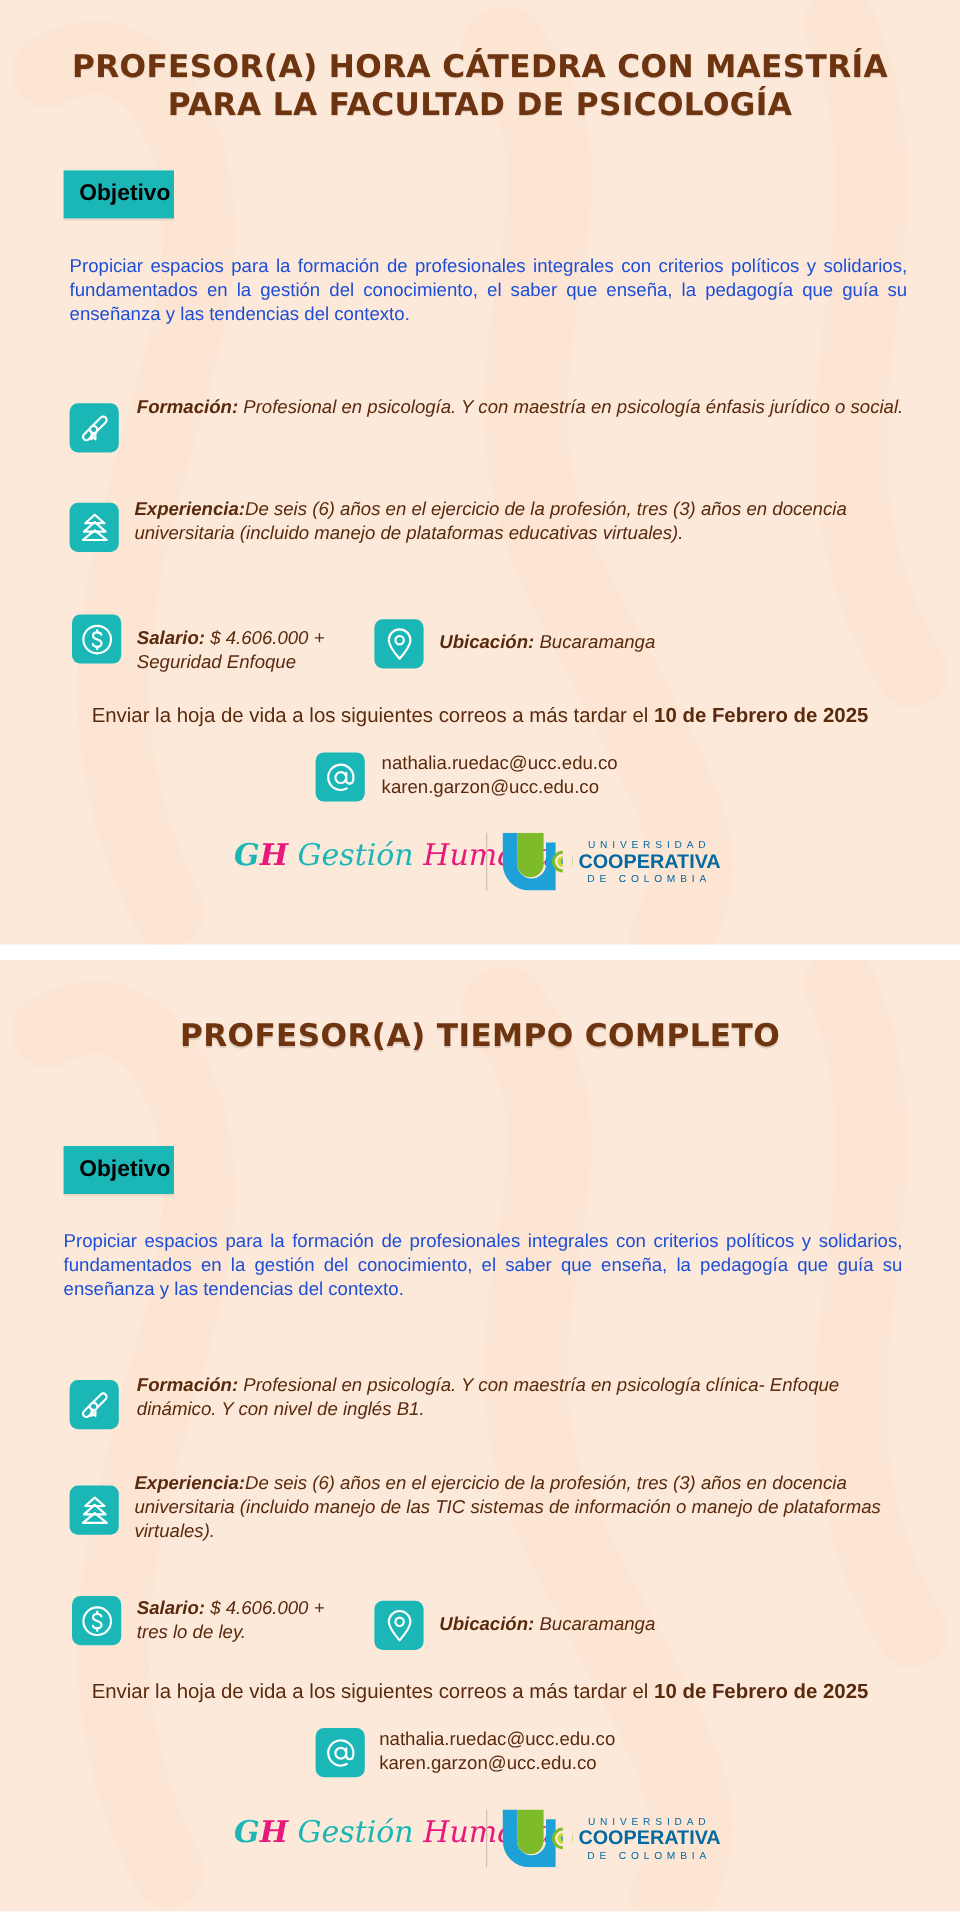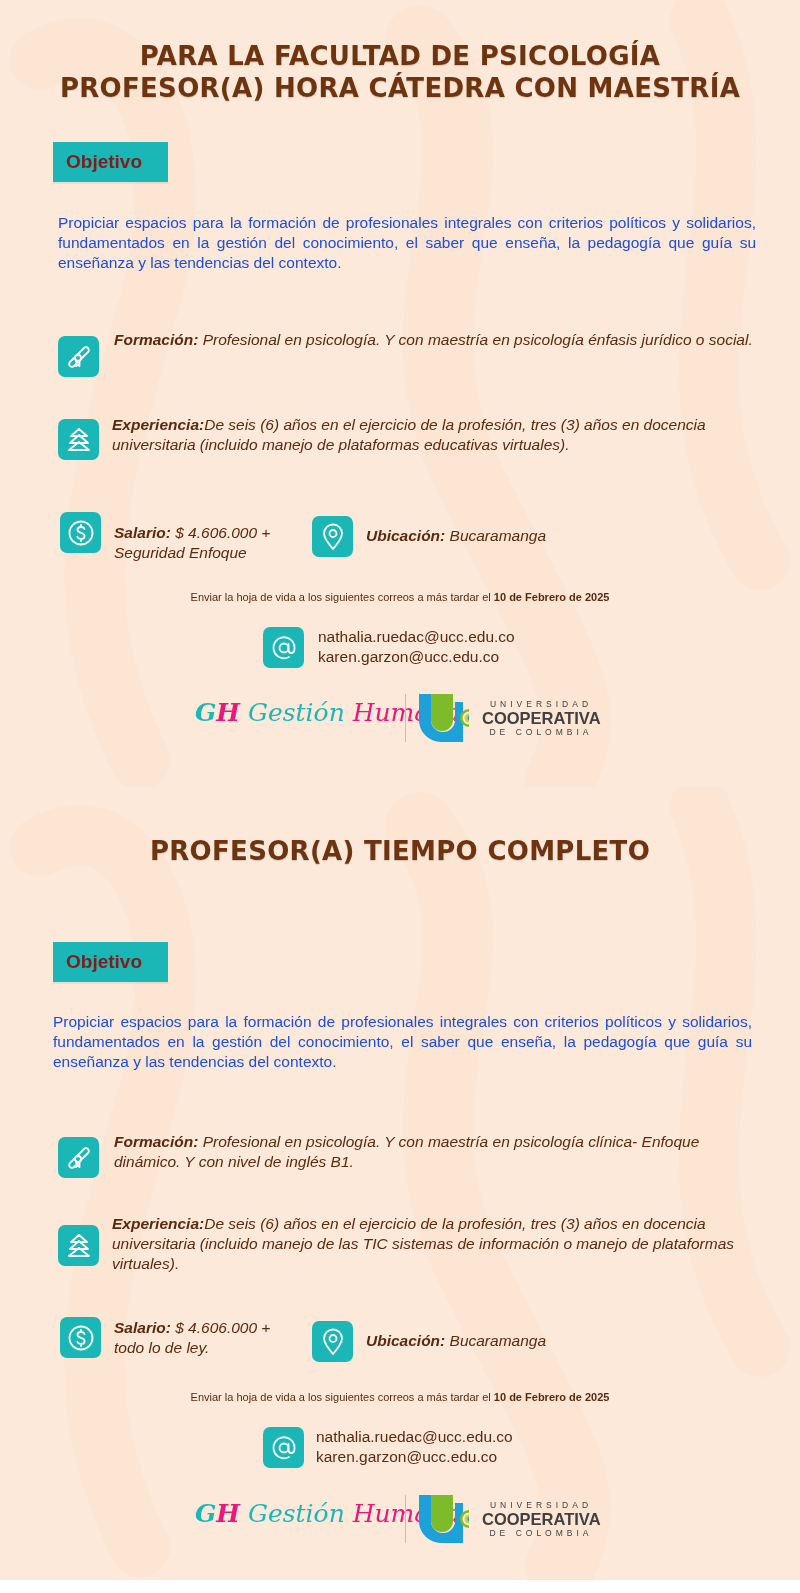--- a/index.html
+++ b/index.html
@@ -6,21 +6,21 @@
     html, body { width: 800px; background: #ffffff; }
     body { font-family: "Liberation Sans", sans-serif; color: #5a2a0e; }
 
     .card {
       position: relative;
       width: 800px;
       background: #fde9da;
       overflow: hidden;
     }
     .card.first { height: 787px; }
-    .card.second { height: 793px; margin-top: 0; }
+    .card.second { height: 793px; margin-top: 13px; }
 
     
     .bg-deco {
       position: absolute; inset: 0; pointer-events: none;
     }
 
     .title {
       position: absolute;
       left: 40px; right: 40px;
       text-align: center;
@@ -29,23 +29,23 @@
       font-size: 26px;
       line-height: 32px;
       color: #6e3410;
       letter-spacing: 0.3px;
       text-shadow: 0 1px 1px rgba(0,0,0,0.15);
     }
 
     .objetivo-badge {
       position: absolute;
       left: 53px;
-      width: 115px; height: 40px;
+      width: 92px; height: 40px;
       background: #1bb7b7;
-      color: #7f1d1d;
+      color: #000000;
       font-weight: bold;
       font-size: 19px;
       line-height: 40px;
       padding-left: 13px;
       box-shadow: 0 2px 0 rgba(0,0,0,0.06);
     }
 
     .objective-text {
       position: absolute;
       left: 58px; right: 44px;
@@ -71,21 +71,21 @@
       line-height: 20px;
       color: #5a2a0e;
       font-style: italic;
     }
     .item-text b { font-weight: bold; }
 
     .deadline {
       position: absolute;
       left: 0; right: 0;
       text-align: center;
-      font-size: 11px;
+      font-size: 17px;
       line-height: 20px;
       color: #5a2a0e;
     }
     .deadline b { font-weight: bold; }
 
     .emails {
       position: absolute;
       font-size: 15.5px;
       line-height: 19.5px;
       color: #5a2a0e;
@@ -110,41 +110,41 @@
     .gh-logo .humana { color: #e8197d; }
     .logo-divider {
       position: absolute; left: 210px; top: 0;
       width: 1px; height: 48px; background: #cdbcb0;
     }
     .ucc-mark {
       position: absolute; left: 222px; top: 0;
     }
     .ucc-text {
       position: absolute; left: 287px; top: 5px;
-      color: #404040;
+      color: #0369a1;
       font-family: "Liberation Sans", sans-serif;
       text-align: center;
       width: 118px;
     }
     .ucc-text .small { font-size: 8.5px; letter-spacing: 4px; line-height: 10px; }
     .ucc-text .big { font-size: 16.5px; font-weight: bold; line-height: 18px; letter-spacing: 0; }
   </style>
 </head>
 <body>
 
 <section class="card first">
   <svg class="bg-deco" width="800" height="787" viewBox="0 0 800 787">
     <path d="M40 60 C 120 10, 200 120, 150 300 S 60 600, 140 760" stroke="#fbe2cf" stroke-width="60" fill="none" stroke-linecap="round" opacity="0.7"></path>
     <path d="M420 40 C 520 160, 380 300, 470 480 S 600 700, 560 780" stroke="#fbe2cf" stroke-width="70" fill="none" stroke-linecap="round" opacity="0.6"></path>
     <path d="M700 20 C 780 200, 640 360, 760 560" stroke="#fbe2cf" stroke-width="60" fill="none" stroke-linecap="round" opacity="0.6"></path>
   </svg>
 
   <h1 class="title" style="top:40px;">
+    <div>PROFESOR(A) HORA CÁTEDRA CON MAESTRÍA</div>
     <div>PARA LA FACULTAD DE PSICOLOGÍA</div>
-    <div>PROFESOR(A) HORA CÁTEDRA CON MAESTRÍA</div>
   </h1>
 
   <div class="objetivo-badge" style="top:142px;">Objetivo</div>
 
   <p class="objective-text" style="top:213px;">Propiciar espacios para la formación de profesionales integrales con criterios políticos y solidarios, fundamentados en la gestión del conocimiento, el saber que enseña, la pedagogía que guía su enseñanza y las tendencias del contexto.</p>
 
   <div class="icon-box" style="left:58px; top:336px;">
     <svg width="26" height="26" viewBox="0 0 26 26" fill="none" stroke="#fff" stroke-width="1.8" stroke-linecap="round" stroke-linejoin="round">
       <path d="M4 18 L18 4 a2.5 2.5 0 0 1 4 4 L8 22 a2.5 2.5 0 0 1 -4 -4z"></path>
       <circle cx="12" cy="14" r="3" fill="#1bb7b7"></circle>
@@ -266,21 +266,21 @@
 
   <div class="icon-box" style="left:60px; top:530px;">
     <svg width="28" height="28" viewBox="0 0 28 28" fill="none" stroke="#fff" stroke-width="1.8" stroke-linecap="round">
       <circle cx="14" cy="14" r="11.5"></circle>
       <path d="M17.5 10 C17 8.5 15.5 8 14 8 C12 8 10.5 9 10.5 10.8 C10.5 12.6 12 13.2 14 13.8 C16 14.4 17.6 15 17.6 17 C17.6 18.8 16 20 14 20 C12.2 20 10.8 19.2 10.3 17.8"></path>
       <path d="M14 6 V8 M14 20 V22"></path>
     </svg>
   </div>
   <div class="item-text" style="left:114px; top:531px; width:190px;">
     <b>Salario:</b><span> $ 4.606.000 +</span><br>
-    <span>todo lo de ley.</span>
+    <span>tres lo de ley.</span>
   </div>
 
   <div class="icon-box" style="left:312px; top:534px;">
     <svg width="24" height="28" viewBox="0 0 24 28" fill="none" stroke="#fff" stroke-width="1.8" stroke-linejoin="round">
       <path d="M12 26 C 6 19, 3 14.5, 3 10.5 A9 9 0 0 1 21 10.5 C 21 14.5, 18 19, 12 26 Z"></path>
       <circle cx="12" cy="10.5" r="3.5"></circle>
     </svg>
   </div>
   <div class="item-text" style="left:366px; top:544px; width:260px;">
     <b>Ubicación:</b><span> Bucaramanga</span>

